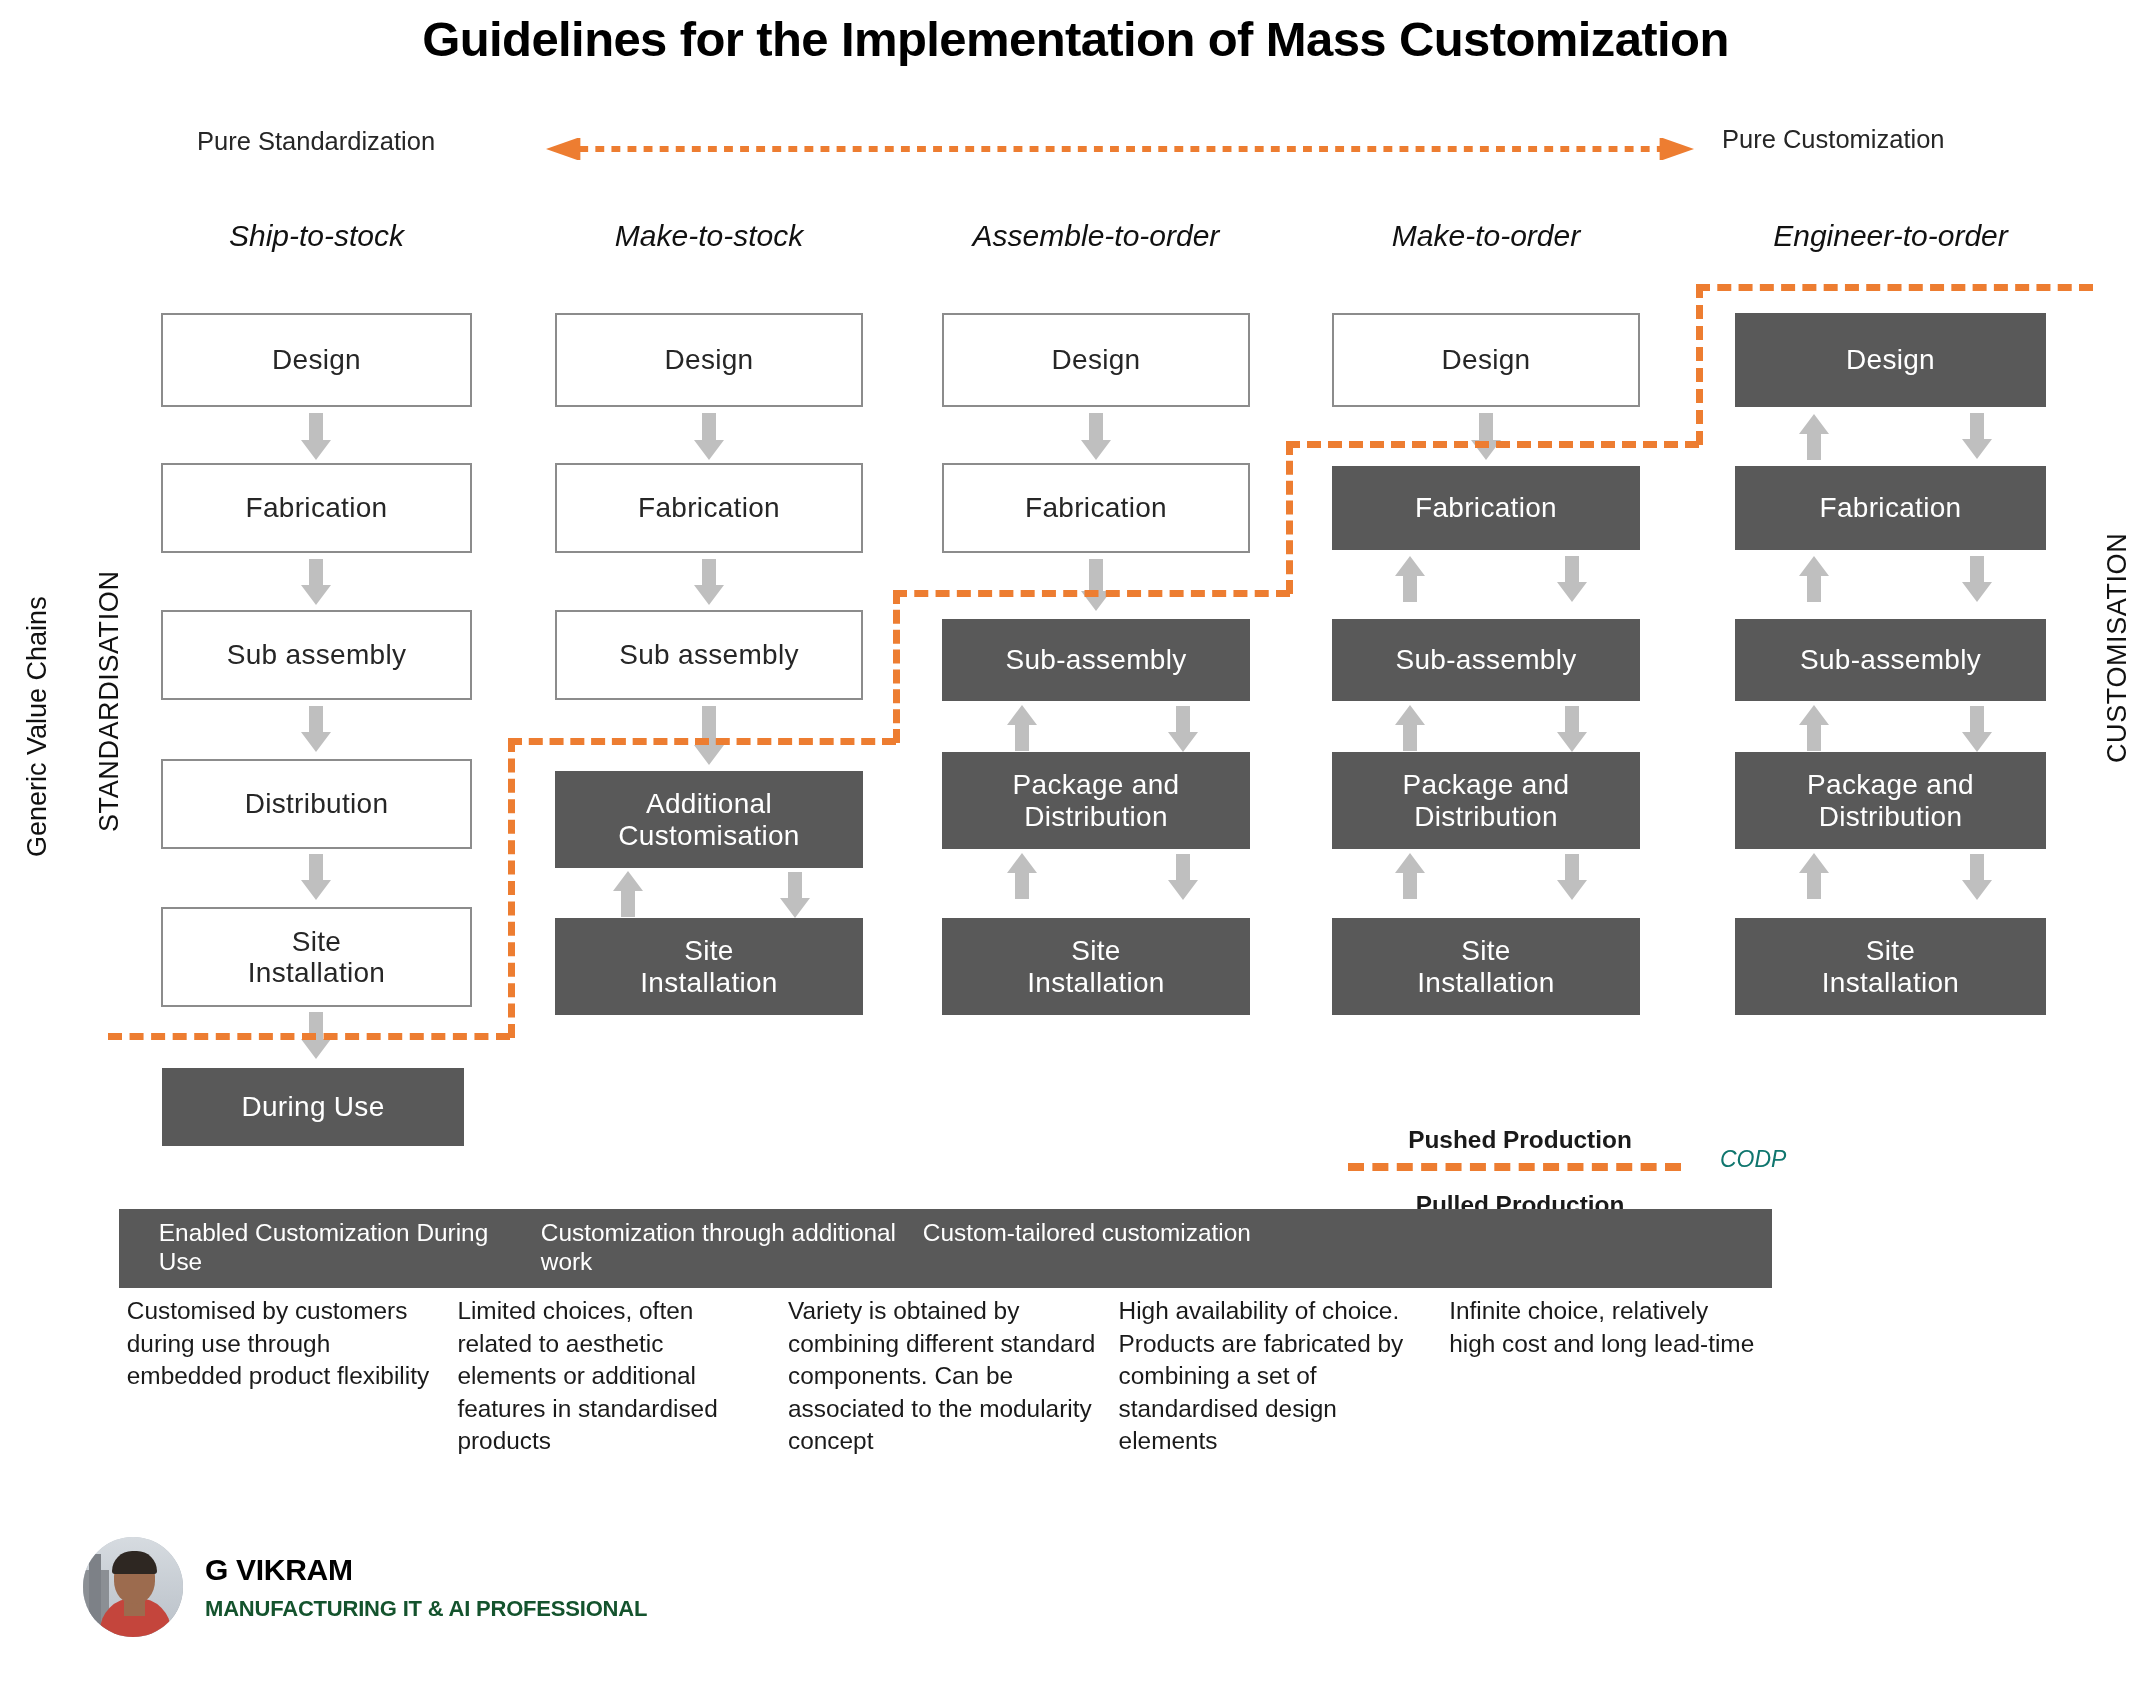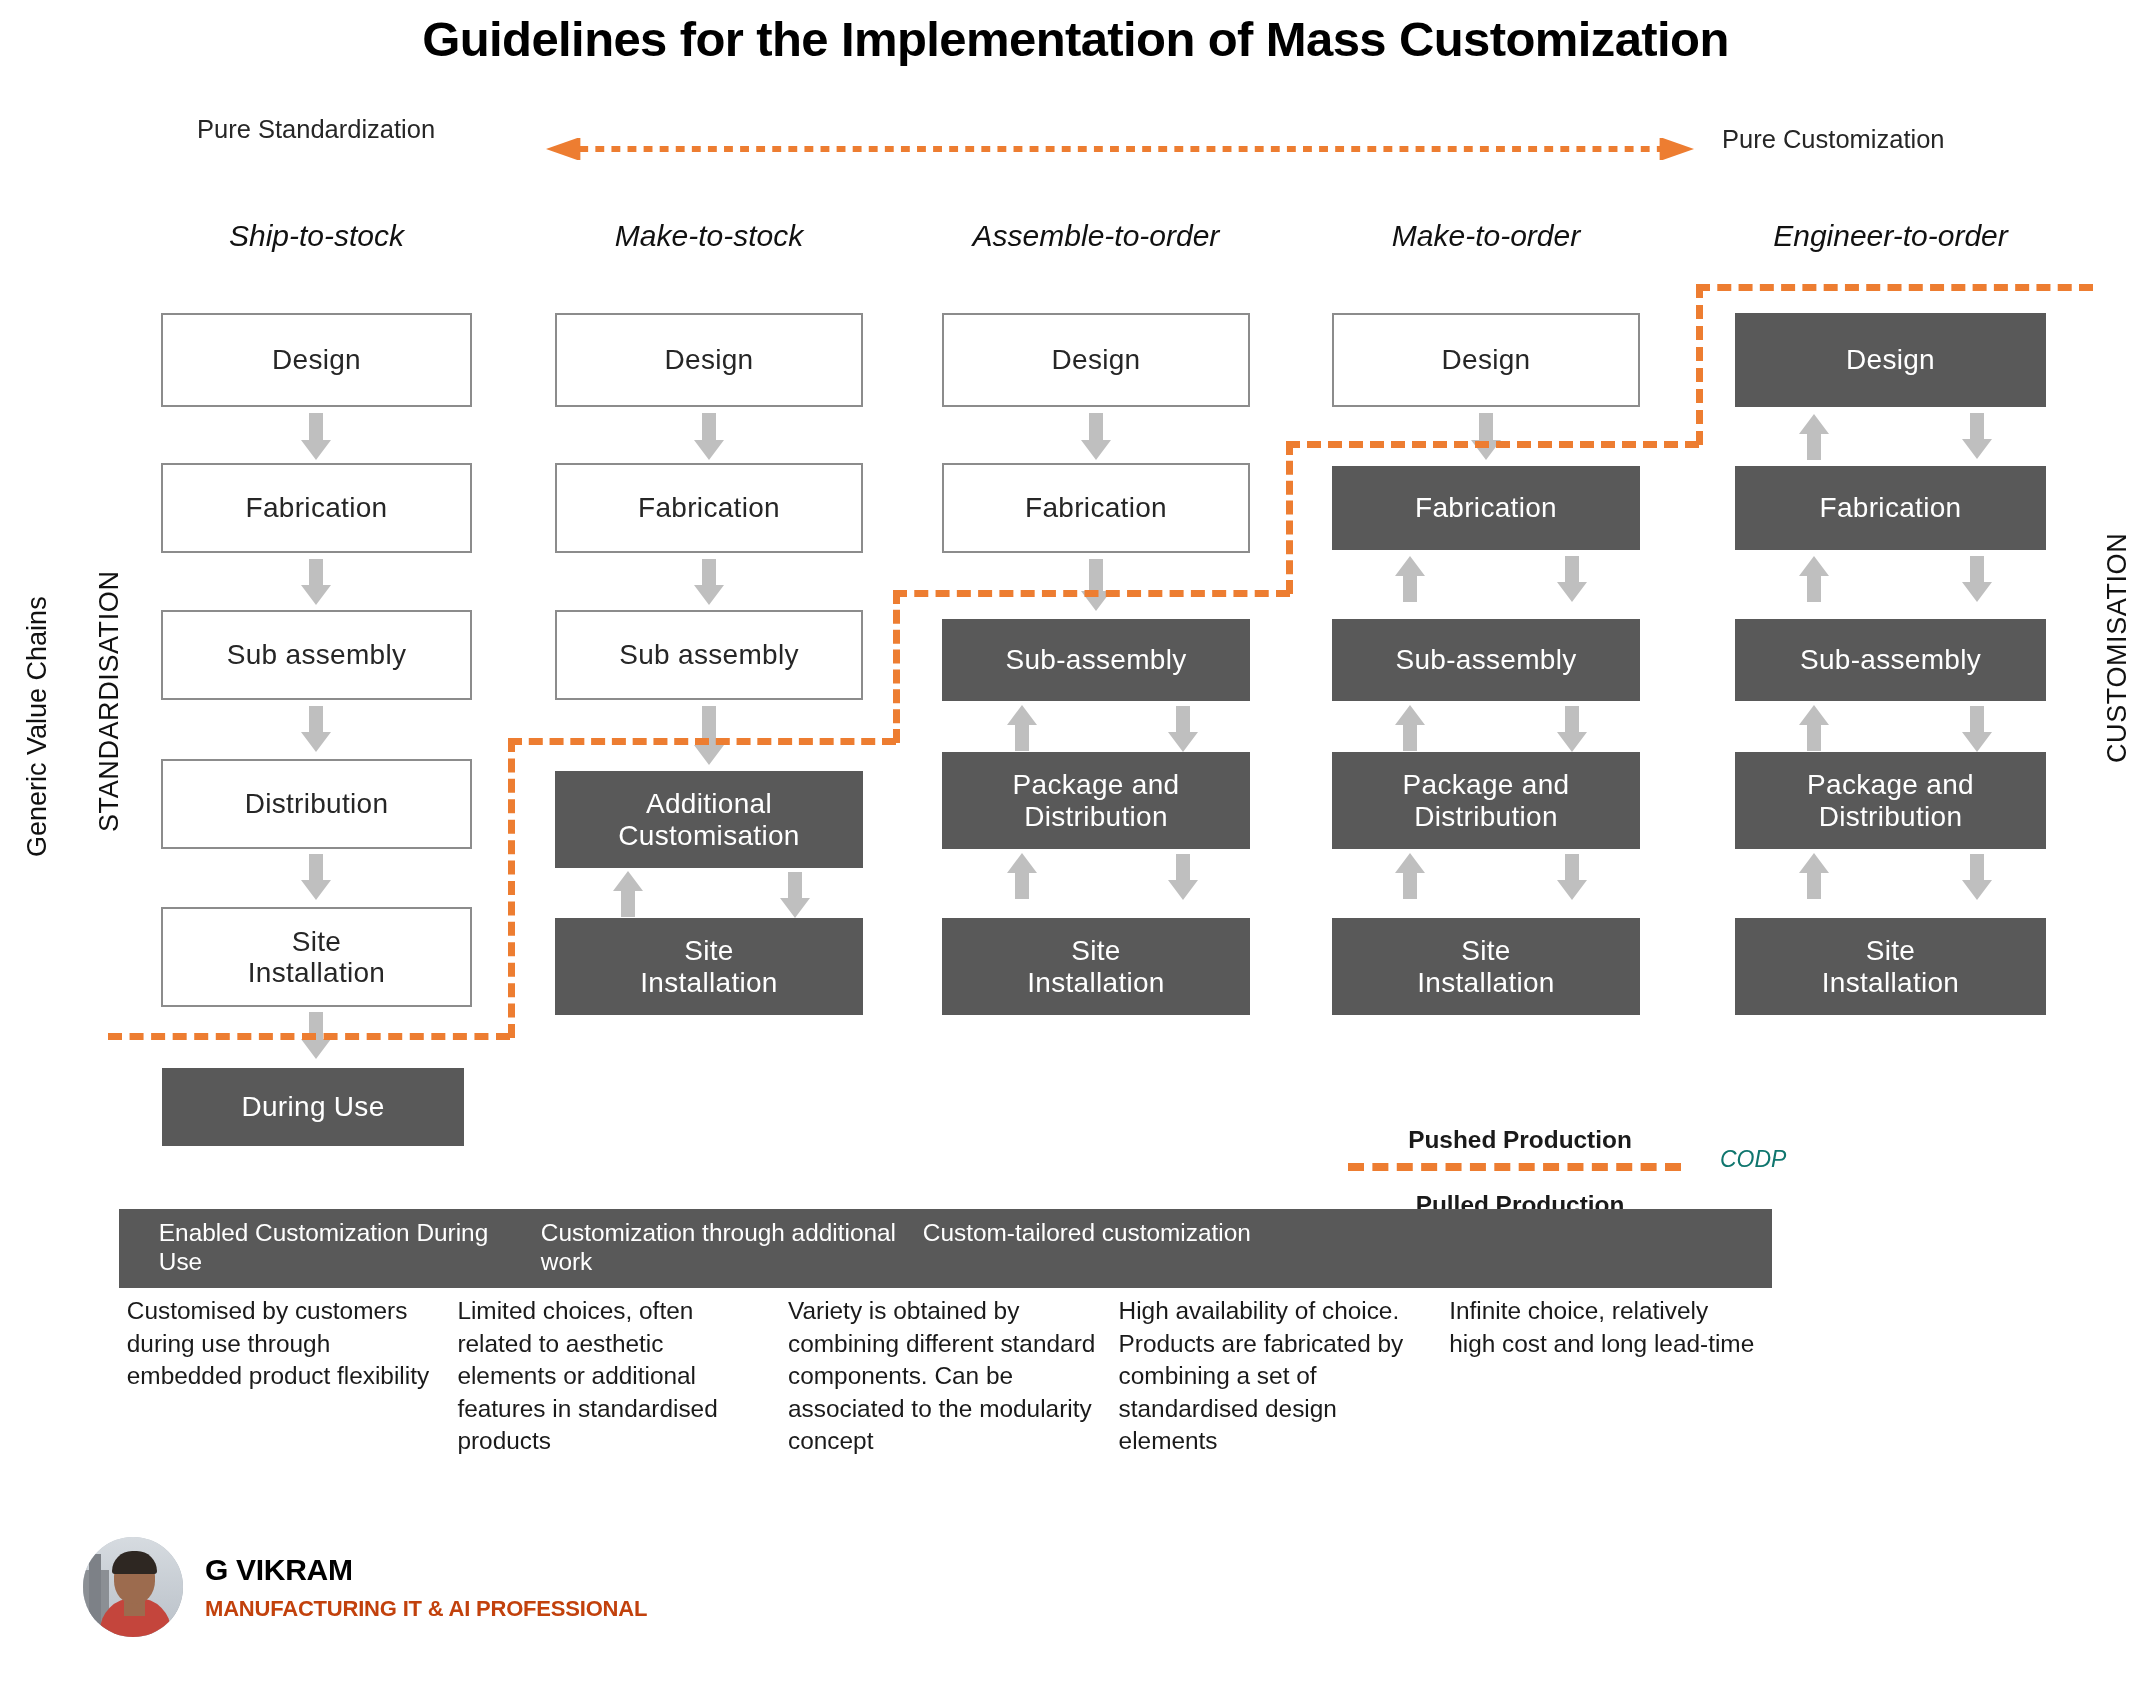--- a/index.html
+++ b/index.html
@@ -5,21 +5,21 @@
   html,body{margin:0;padding:0;background:#ffffff;}
   body{width:2151px;height:1702px;font-family:"Liberation Sans",sans-serif;color:#1a1a1a;overflow:hidden;position:relative;}
   #root{position:absolute;inset:0;}
   .abs{position:absolute;}
 
   
   #title{left:0;right:0;top:11px;text-align:center;font-size:49px;font-weight:bold;letter-spacing:-0.6px;color:#000;}
 
   
   .spectrum-label{font-size:25.5px;color:#262626;white-space:nowrap;}
-  #spec-left{left:197px;top:115px;}
+  #spec-left{left:197px;top:127px;}
   #spec-right{left:1722px;top:125px;}
   #spec-arrow{left:546px;top:138px;width:1148px;height:22px;}
 
   
   .col-head{font-size:30px;font-style:italic;color:#111;text-align:center;white-space:nowrap;top:219px;}
 
   
   .vlabel{transform-origin:0 0;white-space:nowrap;}
   #lbl-generic{left:22px;top:857px;transform:rotate(-90deg);font-size:27px;color:#111;}
   #lbl-standardisation{left:94px;top:832px;transform:rotate(-90deg);font-size:27px;color:#111;letter-spacing:0.6px;}
@@ -62,21 +62,21 @@
           background:linear-gradient(160deg,#c9cfd6 0%,#aeb6bf 45%,#8d949c 100%);flex:0 0 auto;}
   #avatar .sky{position:absolute;inset:0;background:linear-gradient(180deg,#d6dbe0,#b9c0c8);}
   #avatar .bldg{position:absolute;left:0;bottom:0;width:25.5px;height:67px;background:#8b8f94;}
   #avatar .bldg2{position:absolute;left:5.5px;bottom:0;width:12.2px;height:83px;background:#7d8187;}
   #avatar .head{position:absolute;left:31px;top:19px;width:41px;height:48px;border-radius:42% 42% 48% 48%;background:#9c6b4e;}
   #avatar .hair{position:absolute;left:29px;top:14.4px;width:45px;height:23px;border-radius:23px 23px 3.3px 3.3px;background:#2e2722;}
   #avatar .body{position:absolute;left:16.6px;bottom:0;width:71px;height:39px;border-radius:33px 33px 0 0;background:#c4453c;}
   #avatar .collar{position:absolute;left:41px;bottom:21px;width:21px;height:16.6px;background:#9c6b4e;}
   #footer-text{display:flex;flex-direction:column;gap:9px;}
   #author-name{font-size:30px;font-weight:bold;letter-spacing:-0.3px;color:#000;}
-  #author-role{font-size:22px;font-weight:bold;letter-spacing:-0.2px;color:#c2410c;}
+  #author-role{font-size:22px;font-weight:bold;letter-spacing:-0.2px;color:#14532d;}
 </style>
 </head>
 <body>
 
 <div id="root">
 
   <div class="abs" id="title">Guidelines for the Implementation of Mass Customization</div>
 
   <div class="abs spectrum-label" id="spec-left">Pure Standardization</div>
   <div class="abs spectrum-label" id="spec-right">Pure Customization</div>

